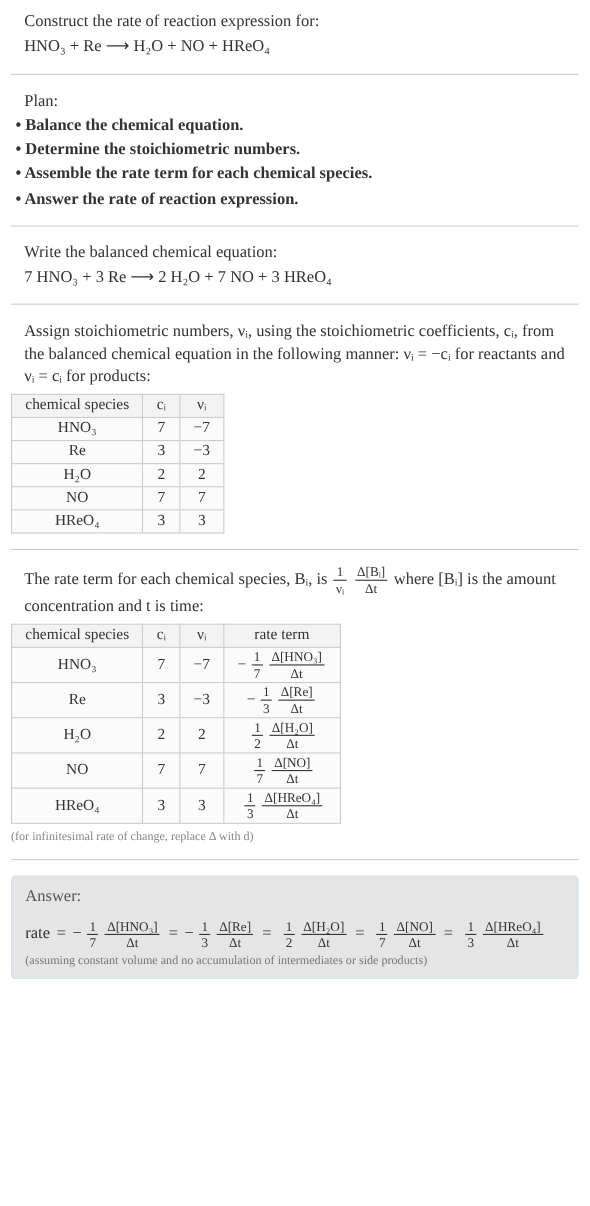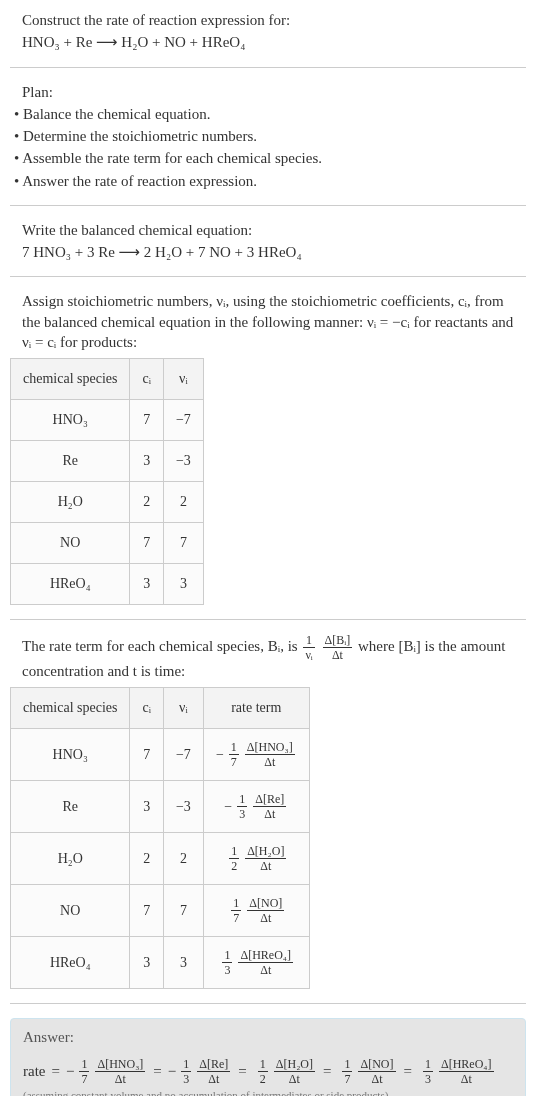--- a/index.html
+++ b/index.html
@@ -12,30 +12,30 @@
     width: 536px;
     box-sizing: border-box;
   }
   hr {
     border: none;
     border-top: 1px solid #ccc;
     margin: 14px 0;
   }
   .section { margin: 0; }
   .line { margin: 2px 12px; line-height: 1.35; }
-  .indent { margin-left: 4px; }
+  .indent { margin-left: 4px; font-weight: bold; }
   table.data {
     border-collapse: collapse;
     margin-top: 6px;
     margin-bottom: 6px;
     font-size: 14px;
   }
   table.data th, table.data td {
     border: 1px solid #ccc;
-    padding: 12px 12px;
+    padding: 2px 12px;
     text-align: center;
     vertical-align: middle;
     background: #fbfbfb;
   }
   table.data th {
     font-weight: normal;
     background: #f3f3f3;
   }
   table.data td.left { text-align: center; }
   .note {
@@ -260,20 +260,21 @@
               </span>
           <span class="frac">
                 <span class="num">Δ[HReO₄]</span>
                 <span class="den">Δt</span>
               </span>
         </span>
       </td>
     </tr>
   </tbody>
     </table>
+  <div class="note">(for infinitesimal rate of change, replace Δ with d)</div>
 </div>
 
 <hr>
 
 <div class="section">
 
   <div class="answer-box">
     <div class="ans-label">Answer:</div>
     <div class="rate-line mathline">
       <span>rate</span>

